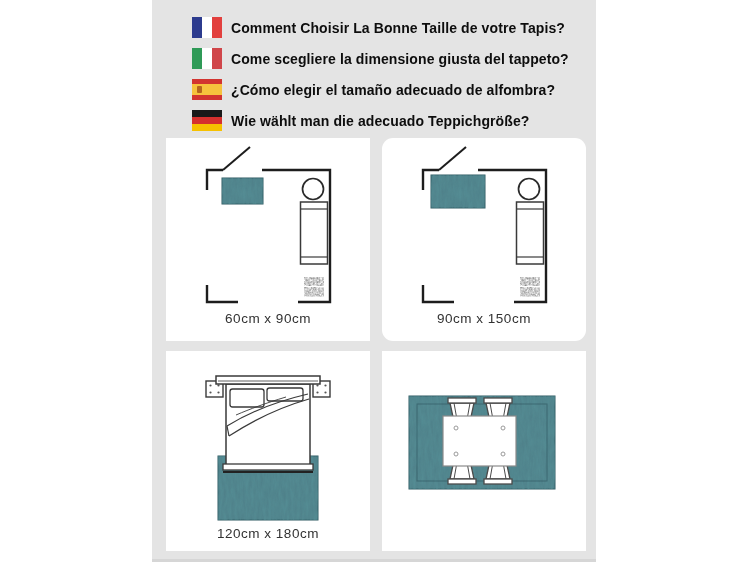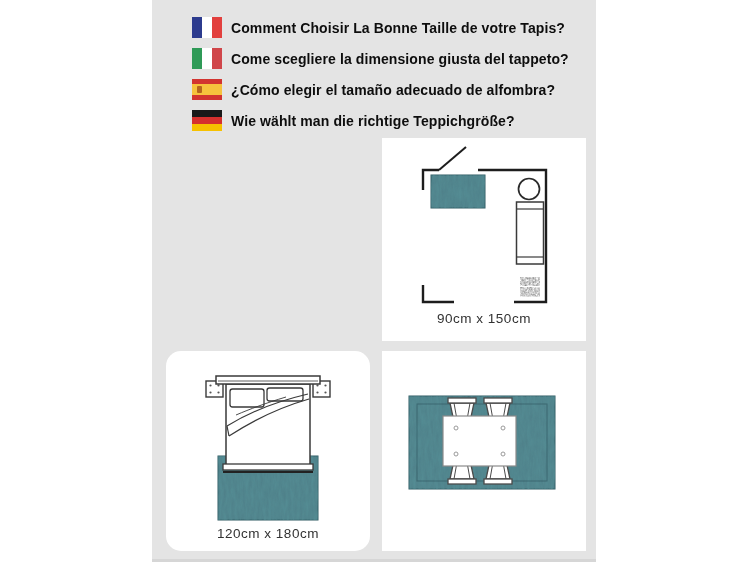--- a/index.html
+++ b/index.html
@@ -19,22 +19,22 @@
   .es .p3{flex:none;height:5px;background:#d23430}
   .es::after{content:"";position:absolute;left:5px;top:7px;width:5px;height:7px;
              background:#b5651d;border-radius:1px;}
   .de{flex-direction:column}
   .de .p1{background:#191919}.de .p2{background:#d5302e}.de .p3{background:#f6c100}
   .htext{font-size:14px;font-weight:bold;color:#0d0d0d;white-space:nowrap;letter-spacing:.1px;}
   
   .grid{position:absolute;left:0;top:138px;width:100%;height:424px;}
   .card{position:absolute;background:#ffffff;}
   .c1{left:14px;top:0;width:204px;height:203px;}
-  .c2{left:230px;top:0;width:204px;height:203px;}
-  .c3{left:14px;top:213px;width:204px;height:200px;border-radius:15px;}
+  .c2{left:230px;top:0;width:204px;height:203px;border-radius:11px;}
+  .c3{left:14px;top:213px;width:204px;height:200px;}
   .c4{left:230px;top:213px;width:204px;height:200px;}
   .scene{position:absolute;left:0;top:0;width:100%;height:100%;display:block;}
   .size-label{position:absolute;left:0;right:0;text-align:center;font-size:13.5px;
               color:#323232;letter-spacing:.5px;}
   .row1 .size-label{bottom:15px;}
   .row2 .size-label{bottom:10px;}
 </style>
 </head>
 <body>
 
@@ -81,26 +81,47 @@
             <span class="p p3"></span>
         </span>
         <span class="htext">¿Cómo elegir el tamaño adecuado de alfombra?</span>
       </div>
       <div class="hrow">
         <span class="flag de">
           <span class="p p1"></span>
             <span class="p p2"></span>
             <span class="p p3"></span>
         </span>
-        <span class="htext">Wie wählt man die richtige Teppichgröße?</span>
+        <span class="htext">Wie wählt man die adecuado Teppichgröße?</span>
       </div>
     </div>
 
     <div class="grid">
 
+      <div class="card c1 row1">
+        <svg class="scene" viewBox="0 0 204 203">
+          <path d="M41 52 V32 H57 M96 32 H164 V164 H132 M72 164 H41 V147" fill="none" stroke="#1d1d1d" stroke-width="2.4"></path>
+          <path d="M57 32 L84 9" fill="none" stroke="#1d1d1d" stroke-width="2"></path>
+          <g>
+            <rect x="56" y="40" width="41" height="26" fill="#4f818a" stroke="#2e5a62" stroke-width="1"></rect>
+            <rect x="56" y="40" width="41" height="26" fill="#4f818a" filter="url(#rugtex)"></rect>
+          </g>
+          <circle cx="147" cy="51" r="10.5" fill="#ffffff" stroke="#2a2a2a" stroke-width="1.7"></circle>
+          <g>
+            <rect x="134.5" y="64" width="27" height="62" fill="#ffffff" stroke="#3a3a3a" stroke-width="1.5"></rect>
+            <line x1="134.5" y1="71" x2="161.5" y2="71" stroke="#3a3a3a" stroke-width="1.2"></line>
+            <line x1="134.5" y1="119" x2="161.5" y2="119" stroke="#3a3a3a" stroke-width="1.2"></line>
+          </g>
+          <g>
+            <rect x="138" y="139" width="20" height="9" fill="#888" filter="url(#planttex)"></rect>
+            <rect x="138" y="149" width="20" height="9.5" fill="#888" filter="url(#planttex)"></rect>
+          </g>
+        </svg>
+        <div class="size-label">60cm x 90cm</div>
+      </div>
 
       <div class="card c2 row1">
         <svg class="scene" viewBox="0 0 204 203">
           <path d="M41 52 V32 H57 M96 32 H164 V164 H132 M72 164 H41 V147" fill="none" stroke="#1d1d1d" stroke-width="2.4"></path>
           <path d="M57 32 L84 9" fill="none" stroke="#1d1d1d" stroke-width="2"></path>
           <g>
             <rect x="49" y="37" width="54" height="33" fill="#4f818a" stroke="#2e5a62" stroke-width="1"></rect>
             <rect x="49" y="37" width="54" height="33" fill="#4f818a" filter="url(#rugtex)"></rect>
           </g>
           <circle cx="147" cy="51" r="10.5" fill="#ffffff" stroke="#2a2a2a" stroke-width="1.7"></circle>

